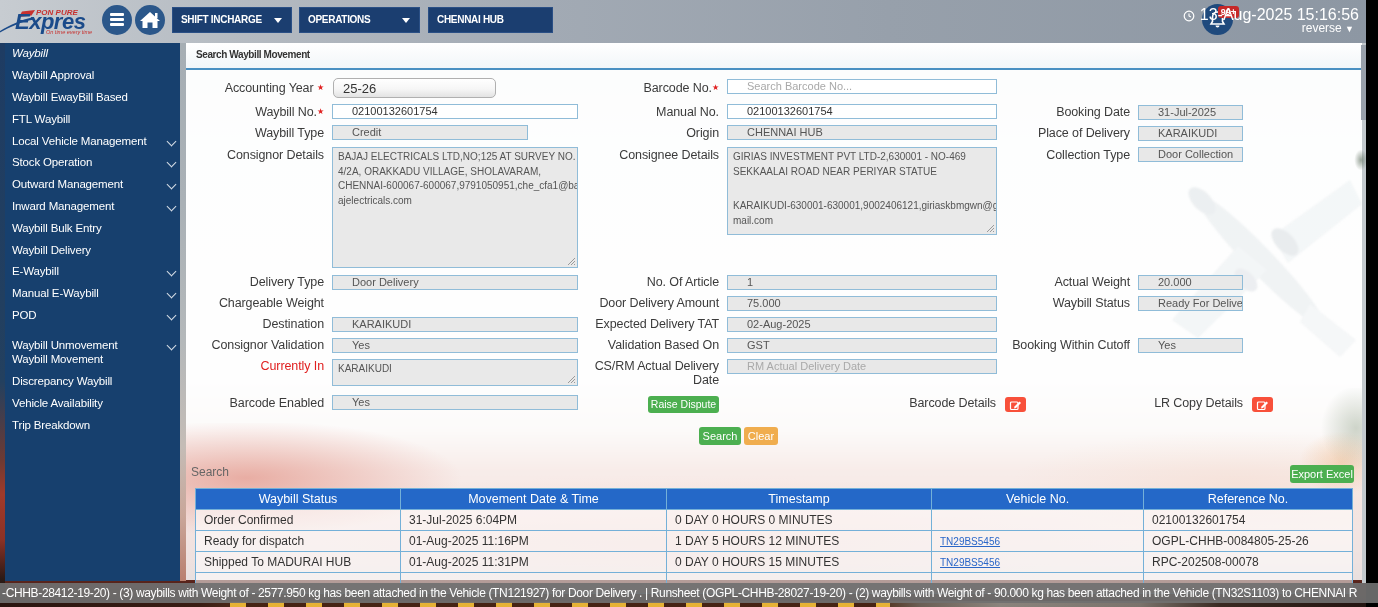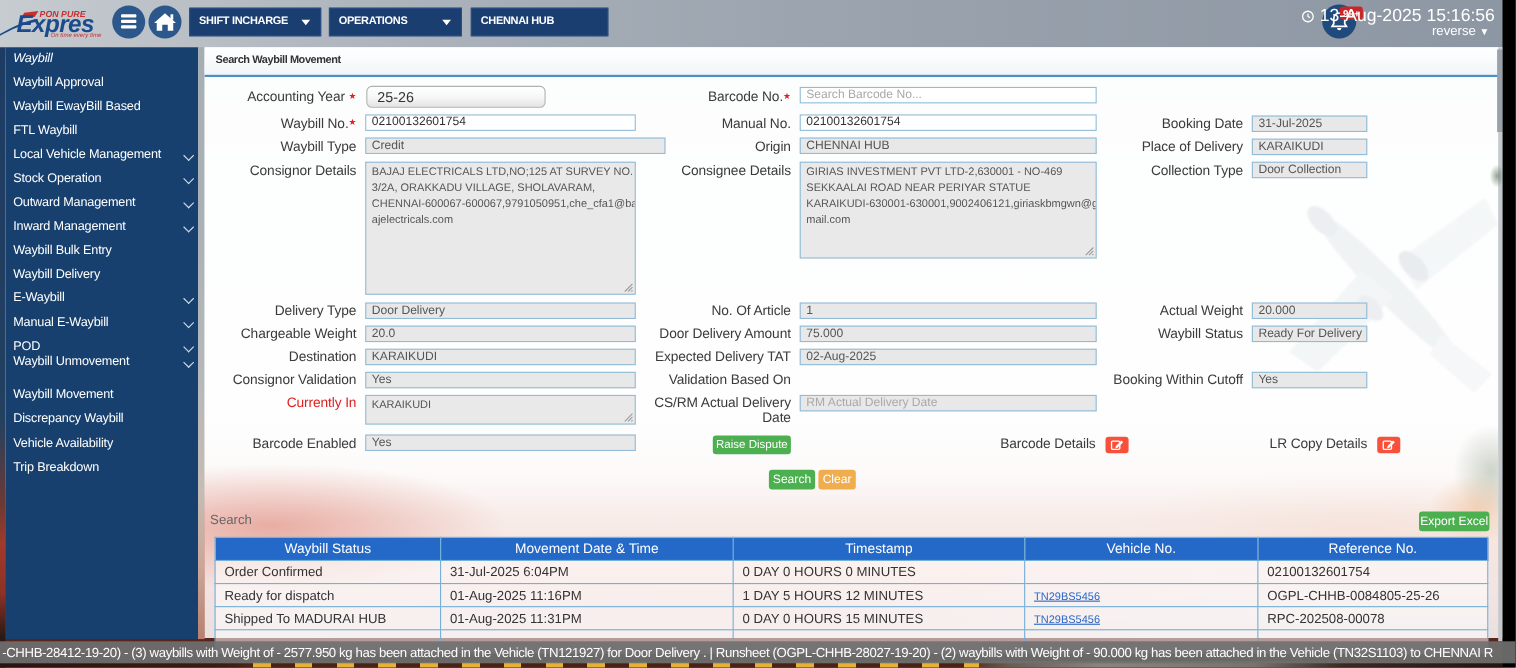--- a/index.html
+++ b/index.html
@@ -31,21 +31,21 @@
 
 
 #panel { position:absolute; left:186px; top:43px; width:1180px; height:537px; background:rgba(255,255,255,0.86); }
 #titlebar { position:absolute; left:0; top:0; width:1180px; height:27px;
   background:linear-gradient(180deg,#ffffff,#f2f6f9); border-bottom:2px solid #4a90c2; }
 #titlebar span { position:absolute; left:10px; top:6px; font-size:10px; font-weight:bold; color:#333; letter-spacing:-0.4px; }
 
 .lbl { position:absolute; font-size:12.5px; color:#3b3b3b; text-align:right; white-space:nowrap; letter-spacing:-0.1px; }
 .star { color:#e02020; font-size:8px; vertical-align:2px; }
 .inp { position:absolute; height:15px; border:1px solid #90bcd8; background:#e8e8e8; font-size:11px;
-  color:#555; line-height:13px; padding-left:5px; white-space:nowrap; overflow:hidden; }
+  color:#555; line-height:13px; padding-left:19px; white-space:nowrap; overflow:hidden; }
 .inp.white { background:#fff; color:#333; }
 .inp.ph { color:#a9a9a9; }
 .tarea { position:absolute; border:1px solid #90bcd8; background:#e9e9e9; font-size:10px; color:#555;
   line-height:14.5px; padding:2px 5px; overflow:hidden; }
 .btn { position:absolute; color:#fff; border-radius:3px; text-align:center; font-size:11px; }
 .green { background:#4caf50; }
 .orange { background:#f0ad4e; }
 .redbtn { position:absolute; background:#f8503a; border-radius:3px; color:#fff; text-align:center; }
 
 
@@ -115,21 +115,21 @@
     <div class="sb-item" style="top:70px;">FTL Waybill</div>
     <div class="sb-item" style="top:92px;">Local Vehicle Management<span class="sb-chev"></span></div>
     <div class="sb-item" style="top:113px;">Stock Operation<span class="sb-chev"></span></div>
     <div class="sb-item" style="top:135px;">Outward Management<span class="sb-chev"></span></div>
     <div class="sb-item" style="top:157px;">Inward Management<span class="sb-chev"></span></div>
     <div class="sb-item" style="top:179px;">Waybill Bulk Entry</div>
     <div class="sb-item" style="top:201px;text-align:right;">Waybill Delivery</div>
     <div class="sb-item" style="top:222px;">E-Waybill<span class="sb-chev"></span></div>
     <div class="sb-item" style="top:244px;">Manual E-Waybill<span class="sb-chev"></span></div>
     <div class="sb-item" style="top:266px;">POD<span class="sb-chev"></span></div>
-    <div class="sb-item" style="top:280px;">Waybill Unmovement<span class="sb-chev"></span></div>
+    <div class="sb-item" style="top:296px;">Waybill Unmovement<span class="sb-chev"></span></div>
     <div class="sb-item" style="top:310px;">Waybill Movement</div>
     <div class="sb-item" style="top:332px;">Discrepancy Waybill</div>
     <div class="sb-item" style="top:354px;">Vehicle Availability</div>
     <div class="sb-item" style="top:376px;">Trip Breakdown</div>
   </div>
   <div id="panel">
     <div id="titlebar">
         <span>Search Waybill Movement</span>
       </div>
 
@@ -151,35 +151,34 @@
     <div style="position:absolute;left:0;top:380px;width:1180px;height:157px;background:
       radial-gradient(ellipse 300px 80px at 60px 55px, rgba(210,80,60,0.40), rgba(255,255,255,0) 72%),
       radial-gradient(ellipse 700px 90px at 480px 120px, rgba(235,170,160,0.18), rgba(255,255,255,0) 75%),
       radial-gradient(ellipse 300px 70px at 1050px 60px, rgba(240,190,160,0.18), rgba(255,255,255,0) 75%);"></div>
 
     <div class="lbl" style="left:-42px; top:38px; width:180px;">Accounting Year <span class="star">★</span></div>
     <div style="position:absolute;left:147px;top:35px;width:163px;height:20px;border:1px solid #b0b0b0;border-radius:5px;background:linear-gradient(180deg,#ffffff 0%,#f6f6f6 55%,#e3e3e3 100%);font-size:13px;color:#333;line-height:19px;padding-left:9px;">25-26</div>
     <div class="lbl" style="left:-42px; top:62px; width:180px;">Waybill No.<span class="star">★</span></div>
     <div class="inp white" style="left:146px;top:61px;width:246px;">02100132601754</div>
     <div class="lbl" style="left:-42px; top:83px; width:180px;">Waybill Type</div>
-    <div class="inp" style="left:146px;top:82px;width:273px;">Credit</div>
+    <div class="inp" style="left:146px;top:82px;width:196px;">Credit</div>
     <div class="lbl" style="left:-42px; top:105px; width:180px;">Consignor Details</div>
     <div class="tarea" style="left:146px;top:104px;width:246px;height:121px;">
         <div style="white-space:nowrap;">BAJAJ ELECTRICALS LTD,NO;125 AT SURVEY NO.</div>
-        <div style="white-space:nowrap;">3/2A, ORAKKADU VILLAGE, SHOLAVARAM,</div>
+        <div style="white-space:nowrap;">4/2A, ORAKKADU VILLAGE, SHOLAVARAM,</div>
         <div style="white-space:nowrap;">CHENNAI-600067-600067,9791050951,che_cfa1@baj</div>
         <div style="white-space:nowrap;">ajelectricals.com</div>
         <svg style="position:absolute;right:1px;bottom:1px;" width="9" height="9" viewBox="0 0 9 9">
           <path d="M8 1 L1 8 M8 4 L4 8 M8 7 L7 8" stroke="#9a9a9a" stroke-width="1" fill="none"></path>
         </svg>
       </div>
     <div class="lbl" style="left:-42px; top:232px; width:180px;">Delivery Type</div>
     <div class="inp" style="left:146px;top:232px;width:246px;">Door Delivery</div>
     <div class="lbl" style="left:-42px; top:253px; width:180px;">Chargeable Weight</div>
-    <div class="inp" style="left:146px;top:253px;width:246px;">20.0</div>
     <div class="lbl" style="left:-42px; top:274px; width:180px;">Destination</div>
     <div class="inp" style="left:146px;top:274px;width:246px;">KARAIKUDI</div>
     <div class="lbl" style="left:-42px; top:295px; width:180px;">Consignor Validation</div>
     <div class="inp" style="left:146px;top:295px;width:246px;">Yes</div>
     <div class="lbl" style="left:-42px; top:316px; width:180px; color:#e02020;">Currently In</div>
     <div class="tarea" style="left:146px;top:316px;width:246px;height:27px;">KARAIKUDI<svg style="position:absolute;right:1px;bottom:1px;" width="9" height="9" viewBox="0 0 9 9">
           <path d="M8 1 L1 8 M8 4 L4 8 M8 7 L7 8" stroke="#9a9a9a" stroke-width="1" fill="none"></path>
         </svg></div>
     <div class="lbl" style="left:-42px; top:353px; width:180px;">Barcode Enabled</div>
     <div class="inp" style="left:146px;top:352px;width:246px;">Yes</div>
@@ -187,33 +186,34 @@
     <div class="lbl" style="left:350px; top:38px; width:183px;">Barcode No.<span class="star">★</span></div>
     <div class="inp white ph" style="left:541px;top:36px;width:270px;">Search Barcode No...</div>
     <div class="lbl" style="left:350px; top:62px; width:183px;">Manual No.</div>
     <div class="inp white" style="left:541px;top:61px;width:270px;">02100132601754</div>
     <div class="lbl" style="left:350px; top:83px; width:183px;">Origin</div>
     <div class="inp" style="left:541px;top:82px;width:270px;">CHENNAI HUB</div>
     <div class="lbl" style="left:350px; top:105px; width:183px;">Consignee Details</div>
     <div class="tarea" style="left:541px;top:104px;width:270px;height:88px;">
         <div style="white-space:nowrap;">GIRIAS INVESTMENT PVT LTD-2,630001 - NO-469</div>
         <div style="white-space:nowrap;">SEKKAALAI ROAD NEAR PERIYAR STATUE</div>
-        <div style="white-space:nowrap;">KARAIKUDI-630001-630001,9002406121,giriaskbmgwn@g</div>
+        <div style="white-space:nowrap;margin-top:20px;">KARAIKUDI-630001-630001,9002406121,giriaskbmgwn@g</div>
         <div style="white-space:nowrap;">mail.com</div>
         <svg style="position:absolute;right:1px;bottom:1px;" width="9" height="9" viewBox="0 0 9 9">
           <path d="M8 1 L1 8 M8 4 L4 8 M8 7 L7 8" stroke="#9a9a9a" stroke-width="1" fill="none"></path>
         </svg>
       </div>
     <div class="lbl" style="left:350px; top:232px; width:183px;">No. Of Article</div>
     <div class="inp" style="left:541px;top:232px;width:270px;">1</div>
     <div class="lbl" style="left:350px; top:253px; width:183px;">Door Delivery Amount</div>
     <div class="inp" style="left:541px;top:253px;width:270px;">75.000</div>
     <div class="lbl" style="left:350px; top:274px; width:183px;">Expected Delivery TAT</div>
     <div class="inp" style="left:541px;top:274px;width:270px;">02-Aug-2025</div>
     <div class="lbl" style="left:350px; top:295px; width:183px;">Validation Based On</div>
+    <div class="inp" style="left:541px;top:295px;width:270px;">GST</div>
     <div class="lbl" style="left:350px; top:316px; width:183px;">CS/RM Actual Delivery<br>Date</div>
     <div class="inp ph" style="left:541px;top:316px;width:270px;">RM Actual Delivery Date</div>
     <div class="btn green" style="left:462px;top:353px;width:71px;height:17px;line-height:17px;font-size:10.5px;">Raise Dispute</div>
 
     <div class="lbl" style="left:760px; top:62px; width:184px;">Booking Date</div>
     <div class="inp" style="left:952px;top:62px;width:105px;">31-Jul-2025</div>
     <div class="lbl" style="left:760px; top:83px; width:184px;">Place of Delivery</div>
     <div class="inp" style="left:952px;top:83px;width:105px;">KARAIKUDI</div>
     <div class="lbl" style="left:760px; top:105px; width:184px;">Collection Type</div>
     <div class="inp" style="left:952px;top:104px;width:105px;">Door Collection</div>

